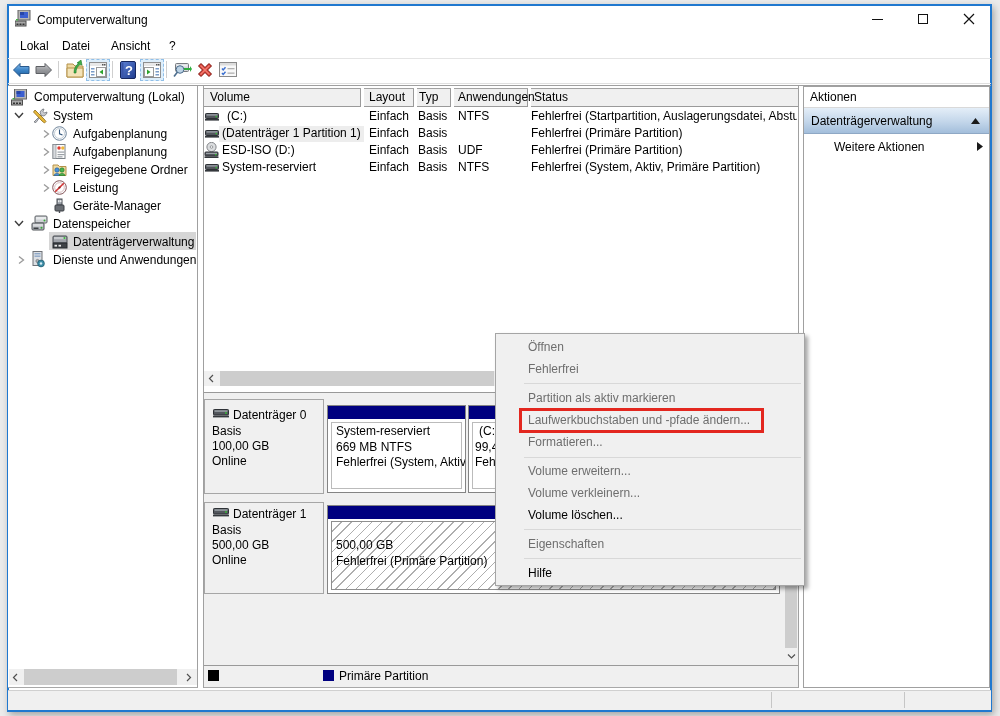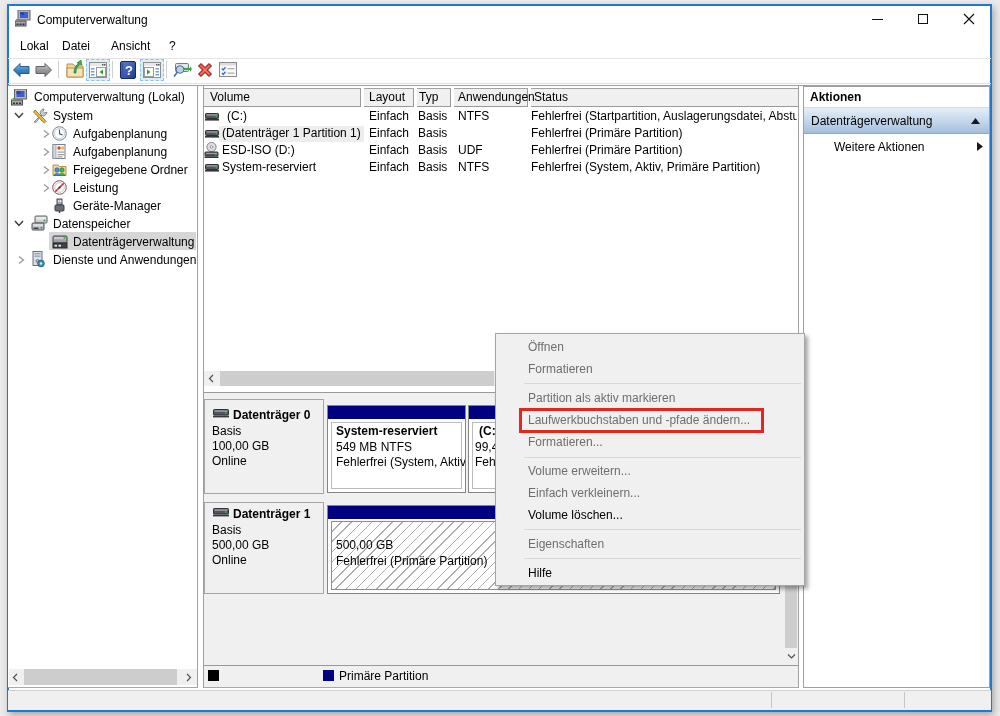--- a/index.html
+++ b/index.html
@@ -1,18 +1,18 @@
 <!DOCTYPE html>
 <html><head><meta charset="utf-8">
 <style>
 *{margin:0;padding:0;box-sizing:border-box}
 html,body{width:1000px;height:716px;overflow:hidden;background:#ebebeb;font-family:"Liberation Sans",sans-serif}
 .a{position:absolute}
 .t{position:absolute;white-space:nowrap;font-size:12px;line-height:16px;height:16px;color:#000}
-.b{font-weight:bold}
+.b{font-weight:normal}
 .g{color:#6e6e6e}
 #win{position:absolute;left:7px;top:4px;width:985px;height:708px;background:#fff;border:2px solid #2078cf;box-shadow:2px 3px 7px rgba(0,0,0,.3)}
 </style></head>
 <body>
 <div id="win"></div>
 
 <svg class="a" style="left:15px;top:10px" width="16" height="17" viewBox="0 0 16 17">
 <rect x="3" y="0" width="12" height="10" fill="#b6b6b6" stroke="#636363"></rect>
 <rect x="5" y="2" width="8" height="6" fill="#3c5fd0"></rect>
 <rect x="5" y="2" width="4" height="3" fill="#2746a8"></rect>
@@ -322,21 +322,21 @@
     <rect x="0" y="6.6" width="16" height="1.8" fill="#34383c"></rect>
   </svg>
 <div class="t b" style="left:233px;top:407px">Datenträger 0</div>
 <div class="t" style="left:212px;top:423px">Basis</div>
 <div class="t" style="left:212px;top:438px">100,00 GB</div>
 <div class="t" style="left:212px;top:453px">Online</div>
 <div class="a" style="left:327px;top:405px;width:139px;height:88px;background:#fff;border:1px solid #848484;overflow:hidden">
 <div class="a" style="left:0;top:0;width:139px;height:13px;background:#000080"></div>
 <div class="a" style="left:3px;top:16px;width:131px;height:67px;border:1px solid #bbb"></div>
 <div class="t b" style="left:8px;top:17px">System-reserviert</div>
-<div class="t" style="left:8px;top:32.5px">549 MB NTFS</div>
+<div class="t" style="left:8px;top:32.5px">669 MB NTFS</div>
 <div class="t" style="left:8px;top:48px">Fehlerfrei (System, Aktiv</div>
 </div>
 <div class="a" style="left:468px;top:405px;width:312px;height:88px;background:#fff;border:1px solid #848484;overflow:hidden">
 <div class="a" style="left:0;top:0;width:312px;height:13px;background:#000080"></div>
 <div class="a" style="left:3px;top:16px;width:304px;height:67px;border:1px solid #bbb"></div>
 <div class="t b" style="left:10px;top:17px">(C:)</div>
 <div class="t" style="left:6px;top:32.5px">99,46 GB NTFS</div>
 <div class="t" style="left:6px;top:48px">Fehlerfrei (Startpartition, Auslagerungsdatei,</div>
 </div>
 
@@ -373,29 +373,29 @@
 <svg class="a" style="left:971px;top:118px" width="9" height="6" viewBox="0 0 9 6">
     <path d="M0,6 L4.5,0 L9,6 Z" fill="#1a1a1a"></path>
   </svg>
 <div class="t" style="left:834px;top:139px">Weitere Aktionen</div>
 <svg class="a" style="left:977px;top:142px" width="6" height="9" viewBox="0 0 6 9">
     <path d="M0,0 L6,4.5 L0,9 Z" fill="#1a1a1a"></path>
   </svg>
 
 <div class="a" style="left:495px;top:333px;width:310px;height:253px;background:#f0f0f0;border:1px solid #a5a5a5;box-shadow:3px 3px 4px rgba(0,0,0,.35);z-index:5"></div>
 <div class="t g" style="left:528px;top:339px;z-index:6">Öffnen</div>
-<div class="t g" style="left:528px;top:361px;z-index:6">Formatieren</div>
+<div class="t g" style="left:528px;top:361px;z-index:6">Fehlerfrei</div>
 <div class="a" style="left:524px;top:383px;width:277px;height:1px;background:#d8d8d8;z-index:6"></div>
 <div class="t g" style="left:528px;top:390px;z-index:6">Partition als aktiv markieren</div>
 <div class="t g" style="left:528px;top:412px;z-index:6">Laufwerkbuchstaben und -pfade ändern...</div>
 <div class="a" style="left:519px;top:408px;width:245px;height:25px;border:3px solid #e3271f;z-index:7"></div>
 <div class="t g" style="left:528px;top:434px;z-index:6">Formatieren...</div>
 <div class="a" style="left:524px;top:457px;width:277px;height:1px;background:#d8d8d8;z-index:6"></div>
 <div class="t g" style="left:528px;top:463px;z-index:6">Volume erweitern...</div>
-<div class="t g" style="left:528px;top:485px;z-index:6">Einfach verkleinern...</div>
+<div class="t g" style="left:528px;top:485px;z-index:6">Volume verkleinern...</div>
 <div class="t" style="left:528px;top:507px;z-index:6">Volume löschen...</div>
 <div class="a" style="left:524px;top:529px;width:277px;height:1px;background:#d8d8d8;z-index:6"></div>
 <div class="t g" style="left:528px;top:536px;z-index:6">Eigenschaften</div>
 <div class="a" style="left:524px;top:558px;width:277px;height:1px;background:#d8d8d8;z-index:6"></div>
 <div class="t" style="left:528px;top:565px;z-index:6">Hilfe</div>
 
 <div class="a" style="left:8px;top:690px;width:983px;height:20px;background:#f0f0f0;border-top:1px solid #d0d0d0"></div>
 <div class="a" style="left:771px;top:692px;width:1px;height:16px;background:#c6c6c6"></div>
 <div class="a" style="left:904px;top:692px;width:1px;height:16px;background:#c6c6c6"></div>
 

